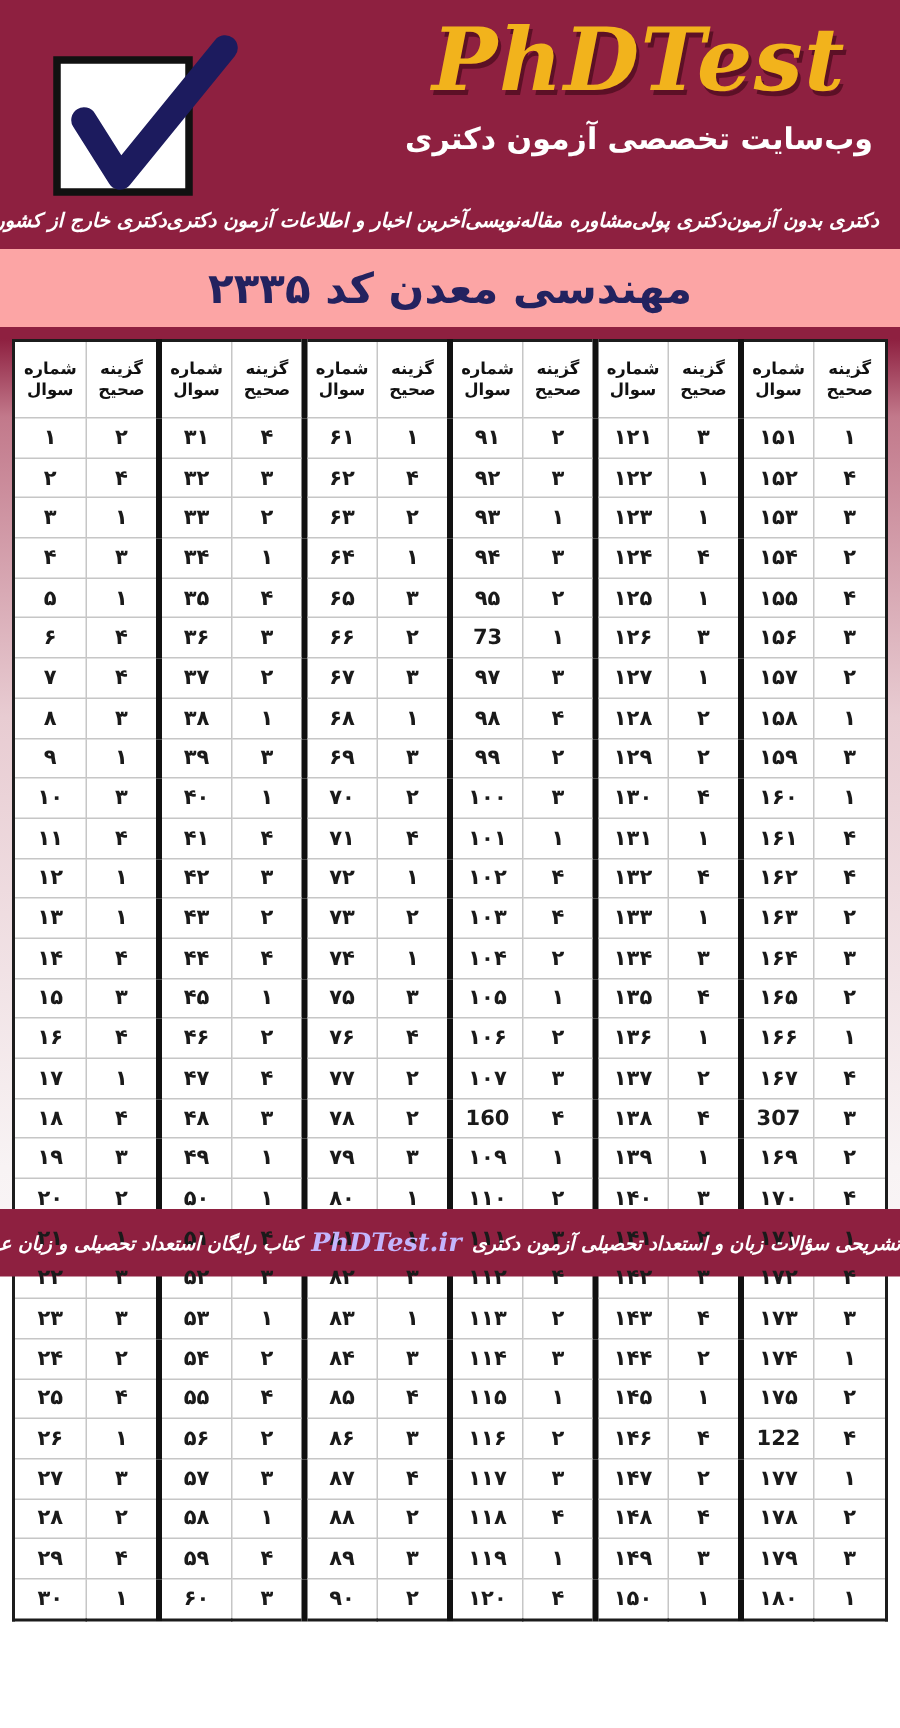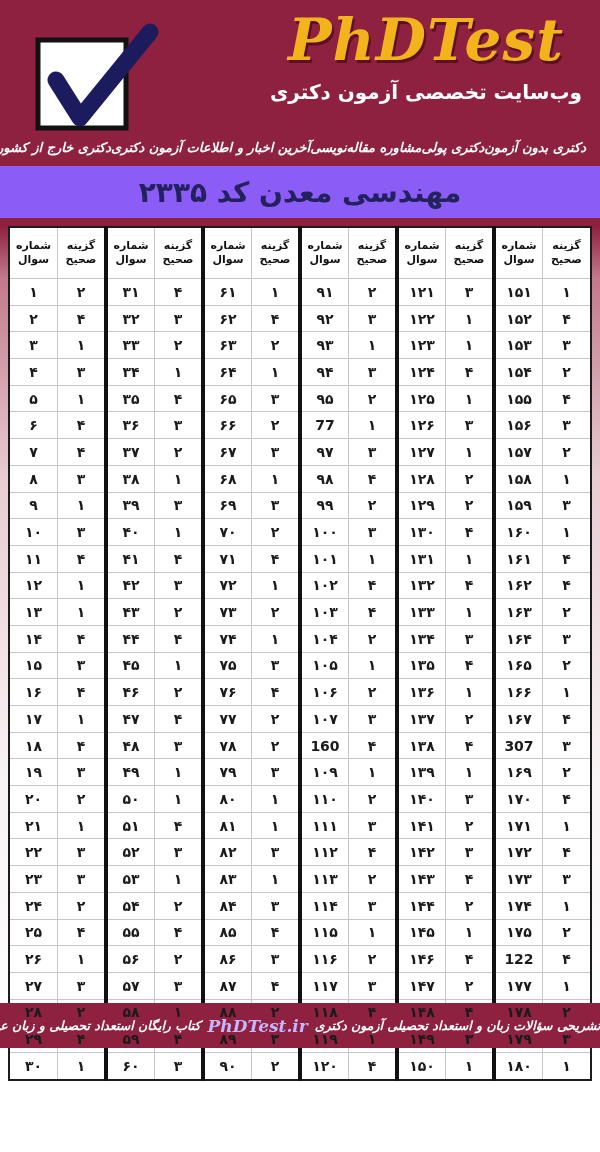--- a/index.html
+++ b/index.html
@@ -18,25 +18,25 @@
   
   .title-banner{height:52px;background:#23225f;color:#ffffff;display:flex;align-items:center;
     justify-content:center;font-size:30px;font-weight:bold;direction:rtl;}
 
   
   .menu-row{height:38px;background:#8e2040;display:flex;flex-direction:row-reverse;align-items:center;
     justify-content:space-between;padding:0 14px;direction:ltr;}
   .menu-item{color:#ffffff;font-size:13px;font-weight:bold;font-style:italic;white-space:nowrap;direction:rtl;cursor:pointer;}
 
   
-  .field-banner{height:52px;background:#8b5cf6;display:flex;align-items:center;justify-content:center;
+  .field-banner{height:52px;background:#fca5a5;display:flex;align-items:center;justify-content:center;
     color:#23225f;font-size:28px;font-weight:bold;direction:rtl;}
 
   
-  .table-section{height:785px;box-sizing:border-box;padding:8px;
+  .table-section{height:588px;box-sizing:border-box;padding:8px;
     background:linear-gradient(180deg,#8e2040 0px,#8e2040 8px,#c2798b 60px,#e8ccd2 260px,#f8f3f4 560px,#ffffff 837px);}
   table.answer-key{width:584px;height:821px;border-collapse:collapse;table-layout:fixed;background:#fff;
     border:2px solid #1c1c1c;direction:ltr;}
   table.answer-key th,table.answer-key td{border:1px solid #c6c6c6;text-align:center;vertical-align:middle;
     padding:0;overflow:hidden;}
   table.answer-key th{height:50px;font-size:11px;line-height:14px;font-weight:bold;color:#111;direction:rtl;}
   table.answer-key td{height:25.7px;font-size:14px;font-weight:bold;color:#1a1a1a;}
   table.answer-key .pair-start{border-left:4px solid #111;}
 
   
@@ -162,21 +162,21 @@
             <td class="pair-start">۱۵۵</td>
             <td>۴</td>
           </tr>
           <tr>
             <td>۶</td>
             <td>۴</td>
             <td class="pair-start">۳۶</td>
             <td>۳</td>
             <td class="pair-start">۶۶</td>
             <td>۲</td>
-            <td class="pair-start">77</td>
+            <td class="pair-start">73</td>
             <td>۱</td>
             <td class="pair-start">۱۲۶</td>
             <td>۳</td>
             <td class="pair-start">۱۵۶</td>
             <td>۳</td>
           </tr>
           <tr>
             <td>۷</td>
             <td>۴</td>
             <td class="pair-start">۳۷</td>

